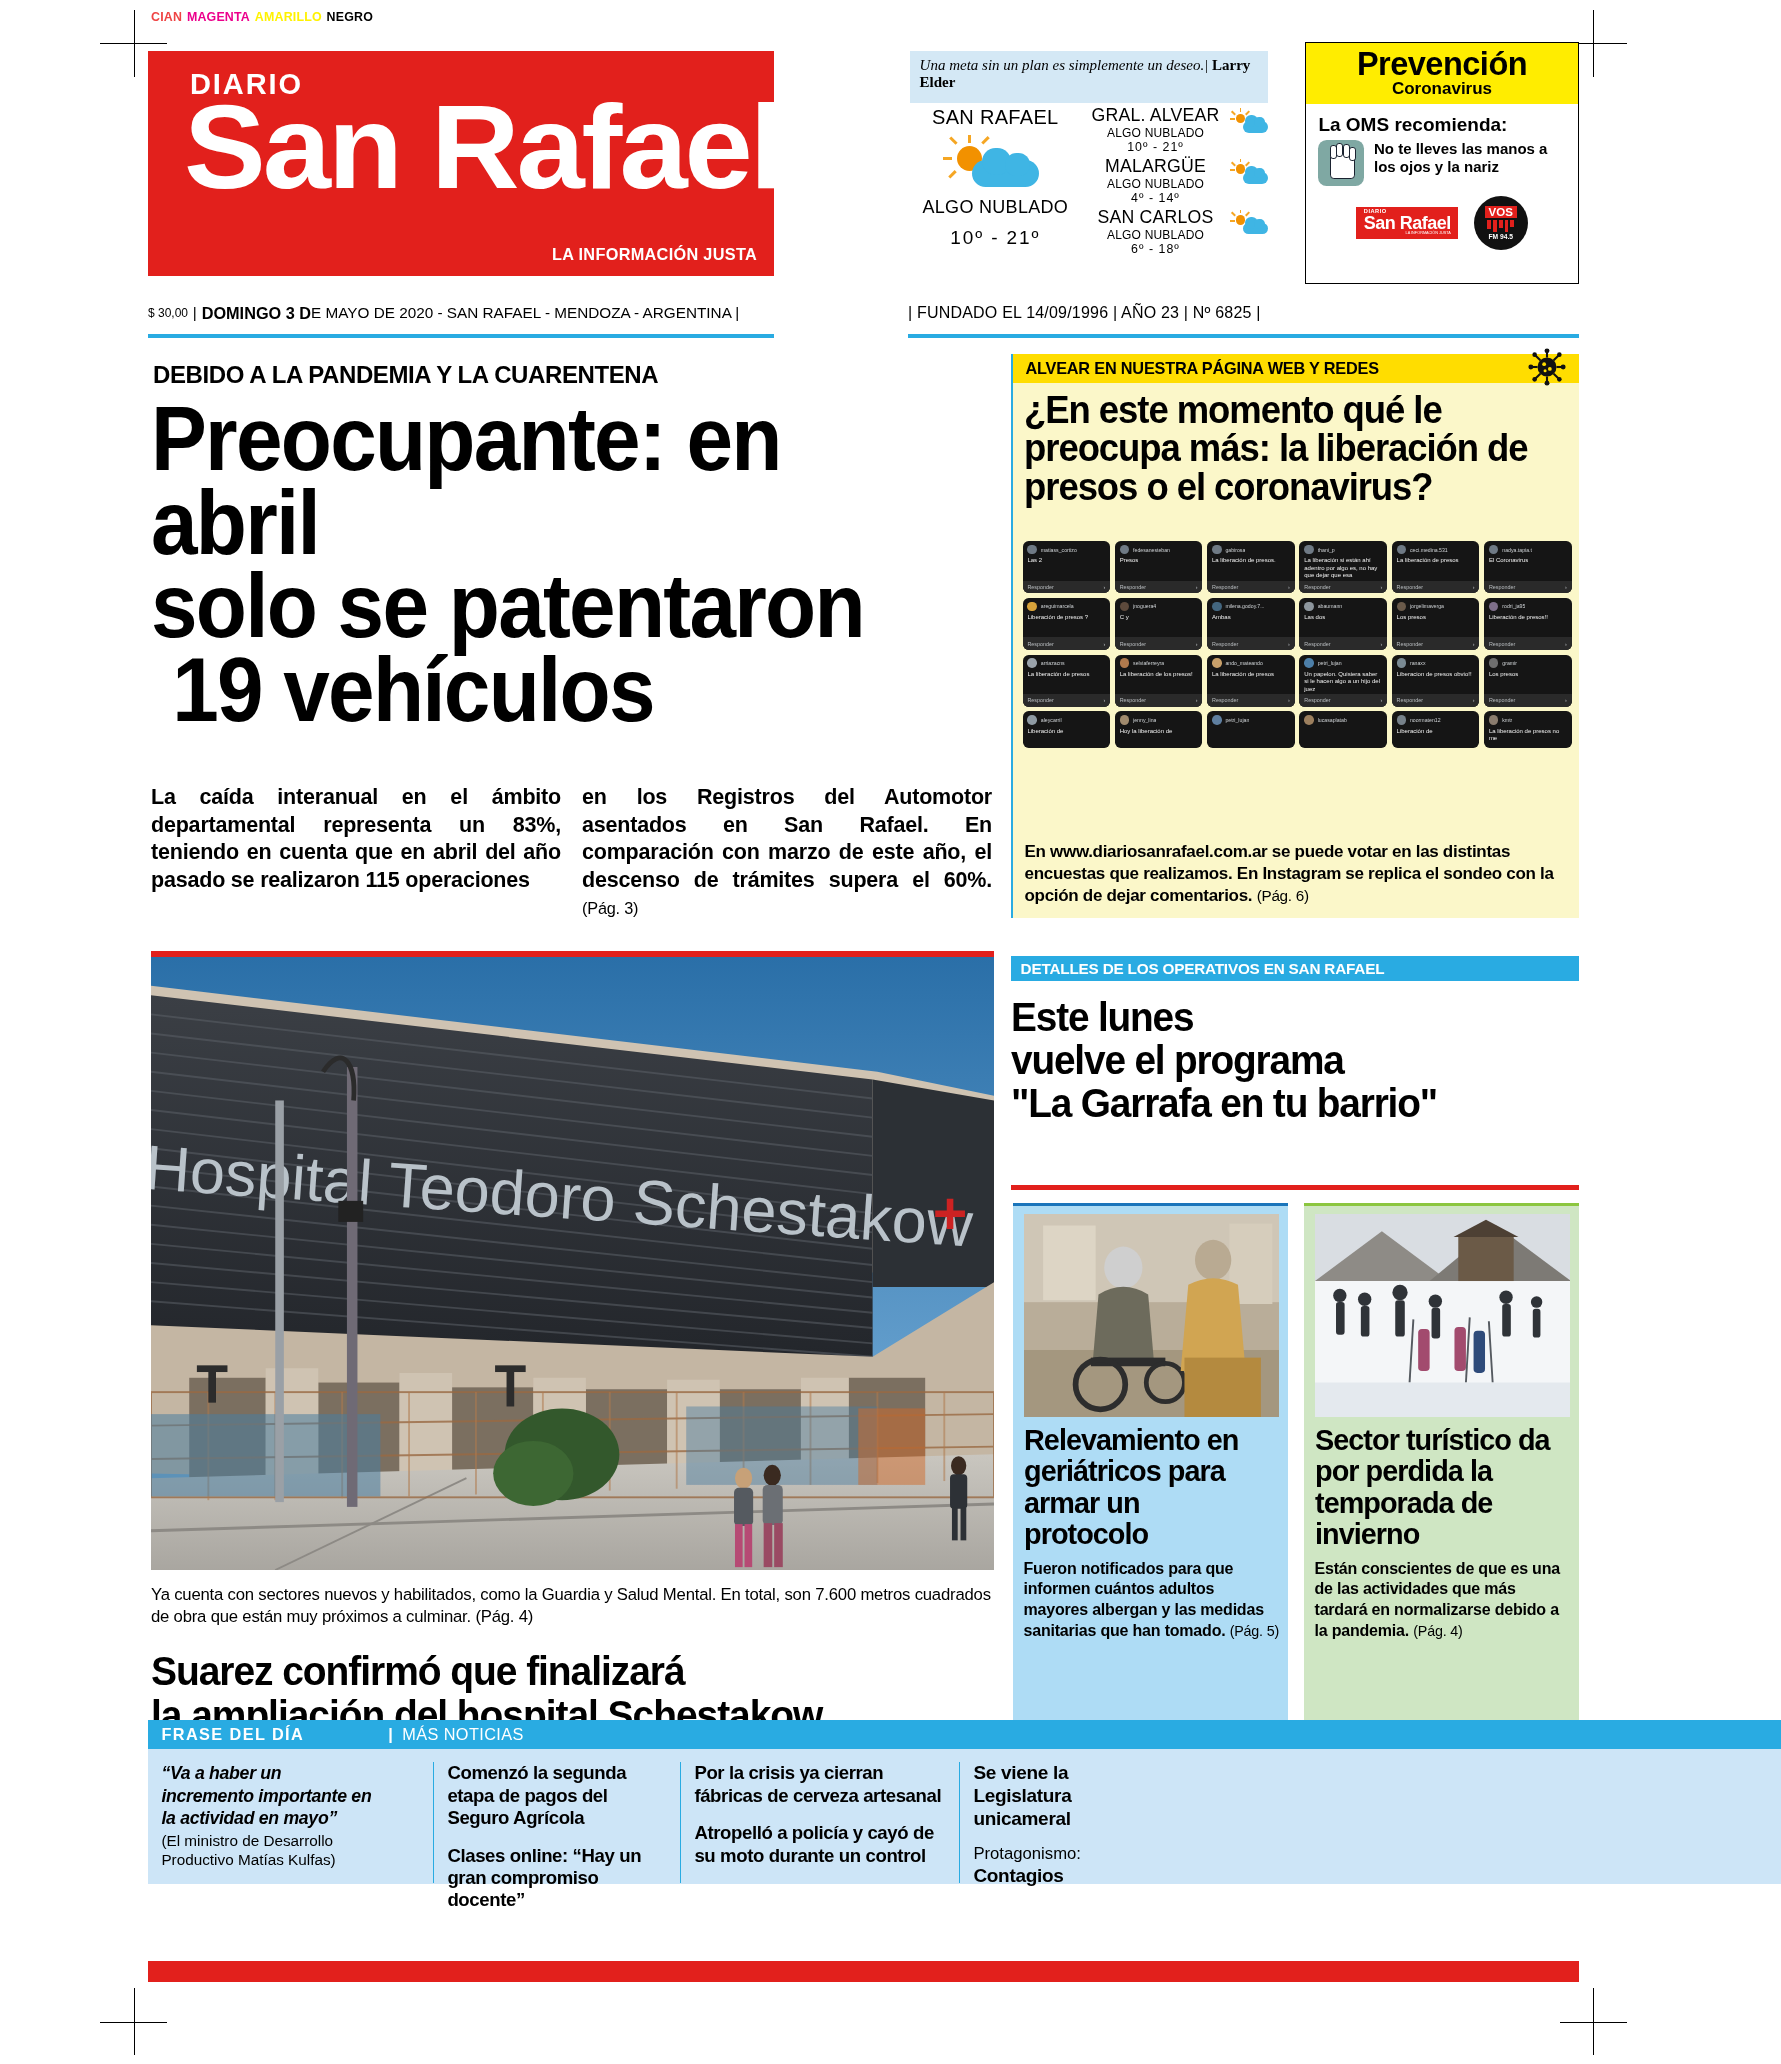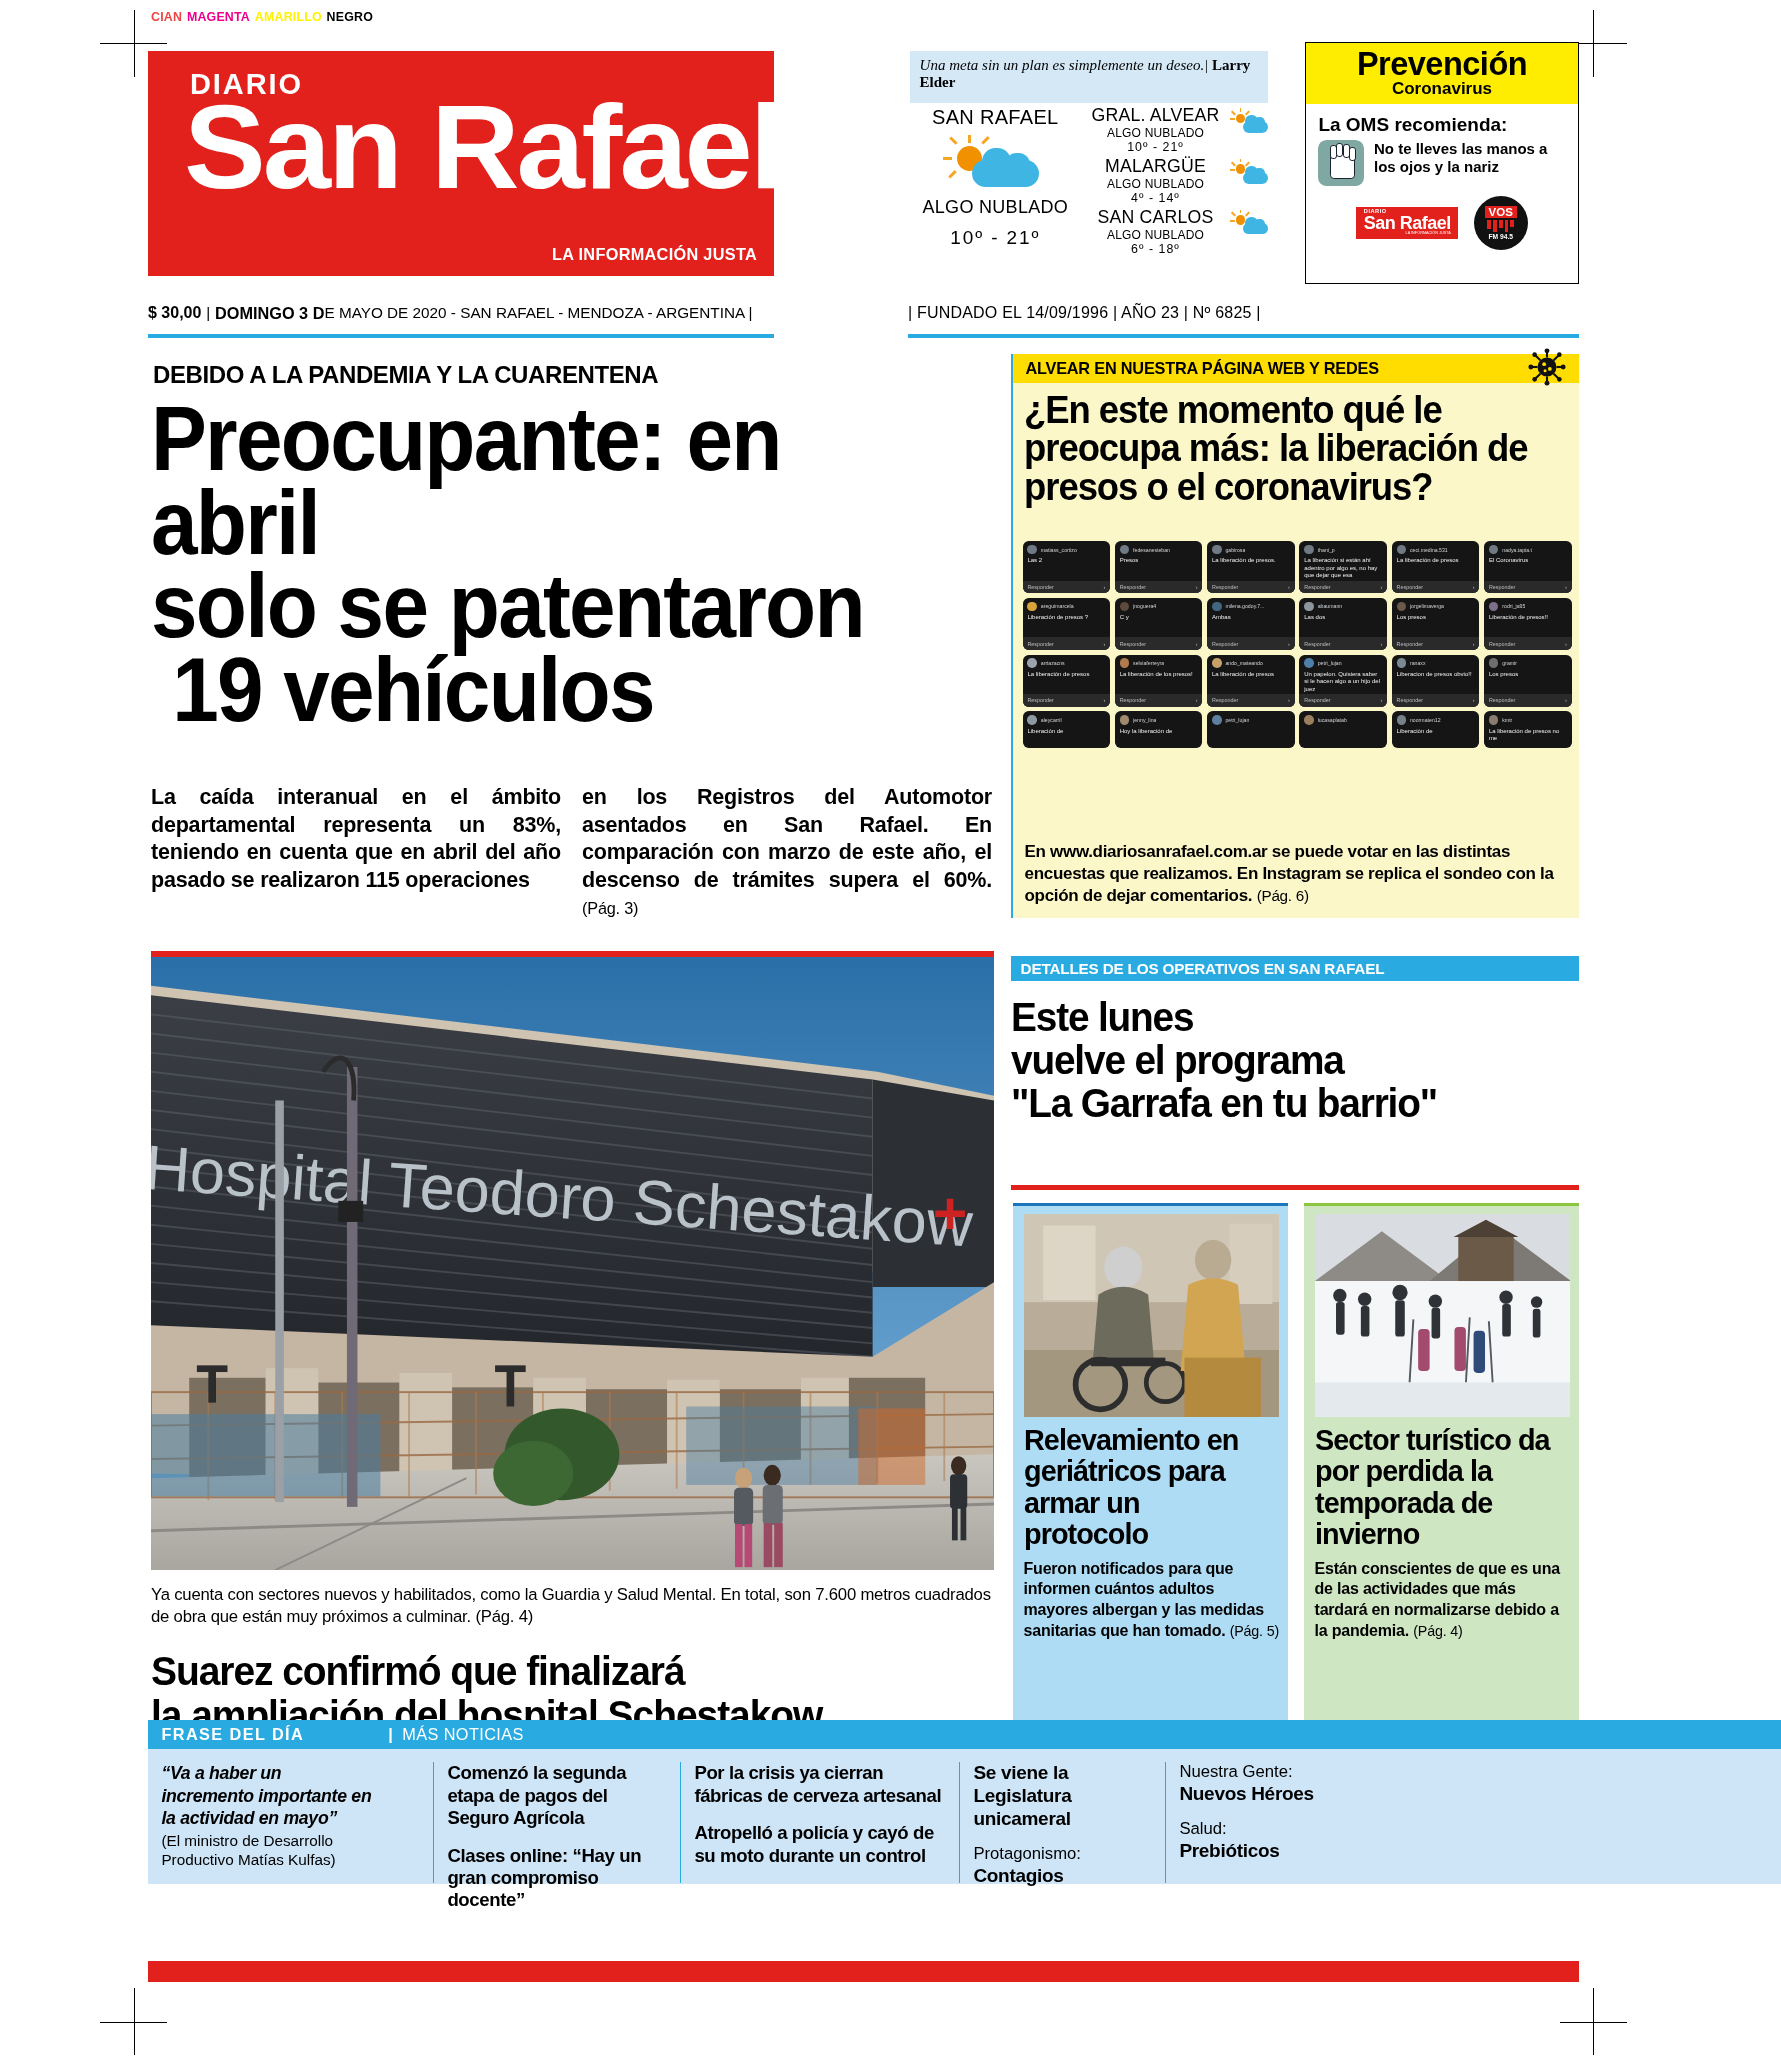--- a/index.html
+++ b/index.html
@@ -65,21 +65,21 @@
   .logo-sr .n{font-size:18px;font-weight:bold;line-height:1;letter-spacing:-0.5px;}
   .logo-sr .i{font-size:3.8px;text-align:right;line-height:1;}
   .logo-vos{width:54px;height:54px;border-radius:50%;background:#111;color:#fff;display:flex;flex-direction:column;align-items:center;justify-content:center;}
   .logo-vos .v{background:#E2201C;color:#fff;font-size:11.5px;font-weight:bold;padding:0 3.8px;line-height:1.1;}
   .logo-vos .bars{display:flex;gap:1.9px;margin:1.9px 0 1px 0;}
   .logo-vos .bars i{display:block;width:3.8px;background:#E2201C;}
   .logo-vos .fm{font-size:6.7px;font-weight:bold;}
 
   
   .pricebar{position:absolute;left:148px;top:296px;width:626px;height:34px;display:flex;align-items:center;font-size:15.3px;white-space:nowrap;}
-  .pricebar .price{font-weight:bold;font-size:16px;text-align:right;}
+  .pricebar .price{font-weight:normal;font-size:12px;text-align:right;}
   .pricebar .sep{margin:0 4.8px;}
   .pricebar .dow{font-weight:bold;font-size:16.3px;}
   .foundbar{position:absolute;left:908px;top:296px;width:669px;height:34px;display:flex;align-items:center;font-size:16px;white-space:nowrap;letter-spacing:0.2px;}
   .rulered{position:absolute;left:148px;top:334px;width:626px;height:3.8px;background:#29ABE2;}
   .rulered2{position:absolute;left:908px;top:334px;width:671px;height:3.8px;background:#29ABE2;}
 
   
   .kicker{position:absolute;left:153px;top:361px;font-size:24px;font-weight:bold;letter-spacing:-0.4px;}
   .lead{position:absolute;left:151px;top:397px;width:841px;font-weight:bold;line-height:.92;letter-spacing:-1.9px;font-size:91px;font-family:"Liberation Sans",sans-serif;transform:scaleX(.92);transform-origin:left top;}
   .lead .l3{padding-left:23px;}
@@ -824,28 +824,18 @@
       </div>
       <div class="sb-col more3 bdr">
         <div class="grp">
           <div class="lbl-b">Se viene la Legislatura unicameral</div>
         </div>
         <div class="grp">
           <div class="lbl-n">Protagonismo:</div>
           <div class="lbl-b">Contagios</div>
         </div>
       </div>
-      <div class="sb-col more4 bdr">
-        <div class="grp">
-          <div class="lbl-n">Nuestra Gente:</div>
-          <div class="lbl-b">Nuevos Héroes</div>
-        </div>
-        <div class="grp">
-          <div class="lbl-n">Salud:</div>
-          <div class="lbl-b">Prebióticos</div>
-        </div>
-      </div>
     </div>
   </div>
 
   <div class="bottomred"></div>
 </div>
 
 
 </body></html>

